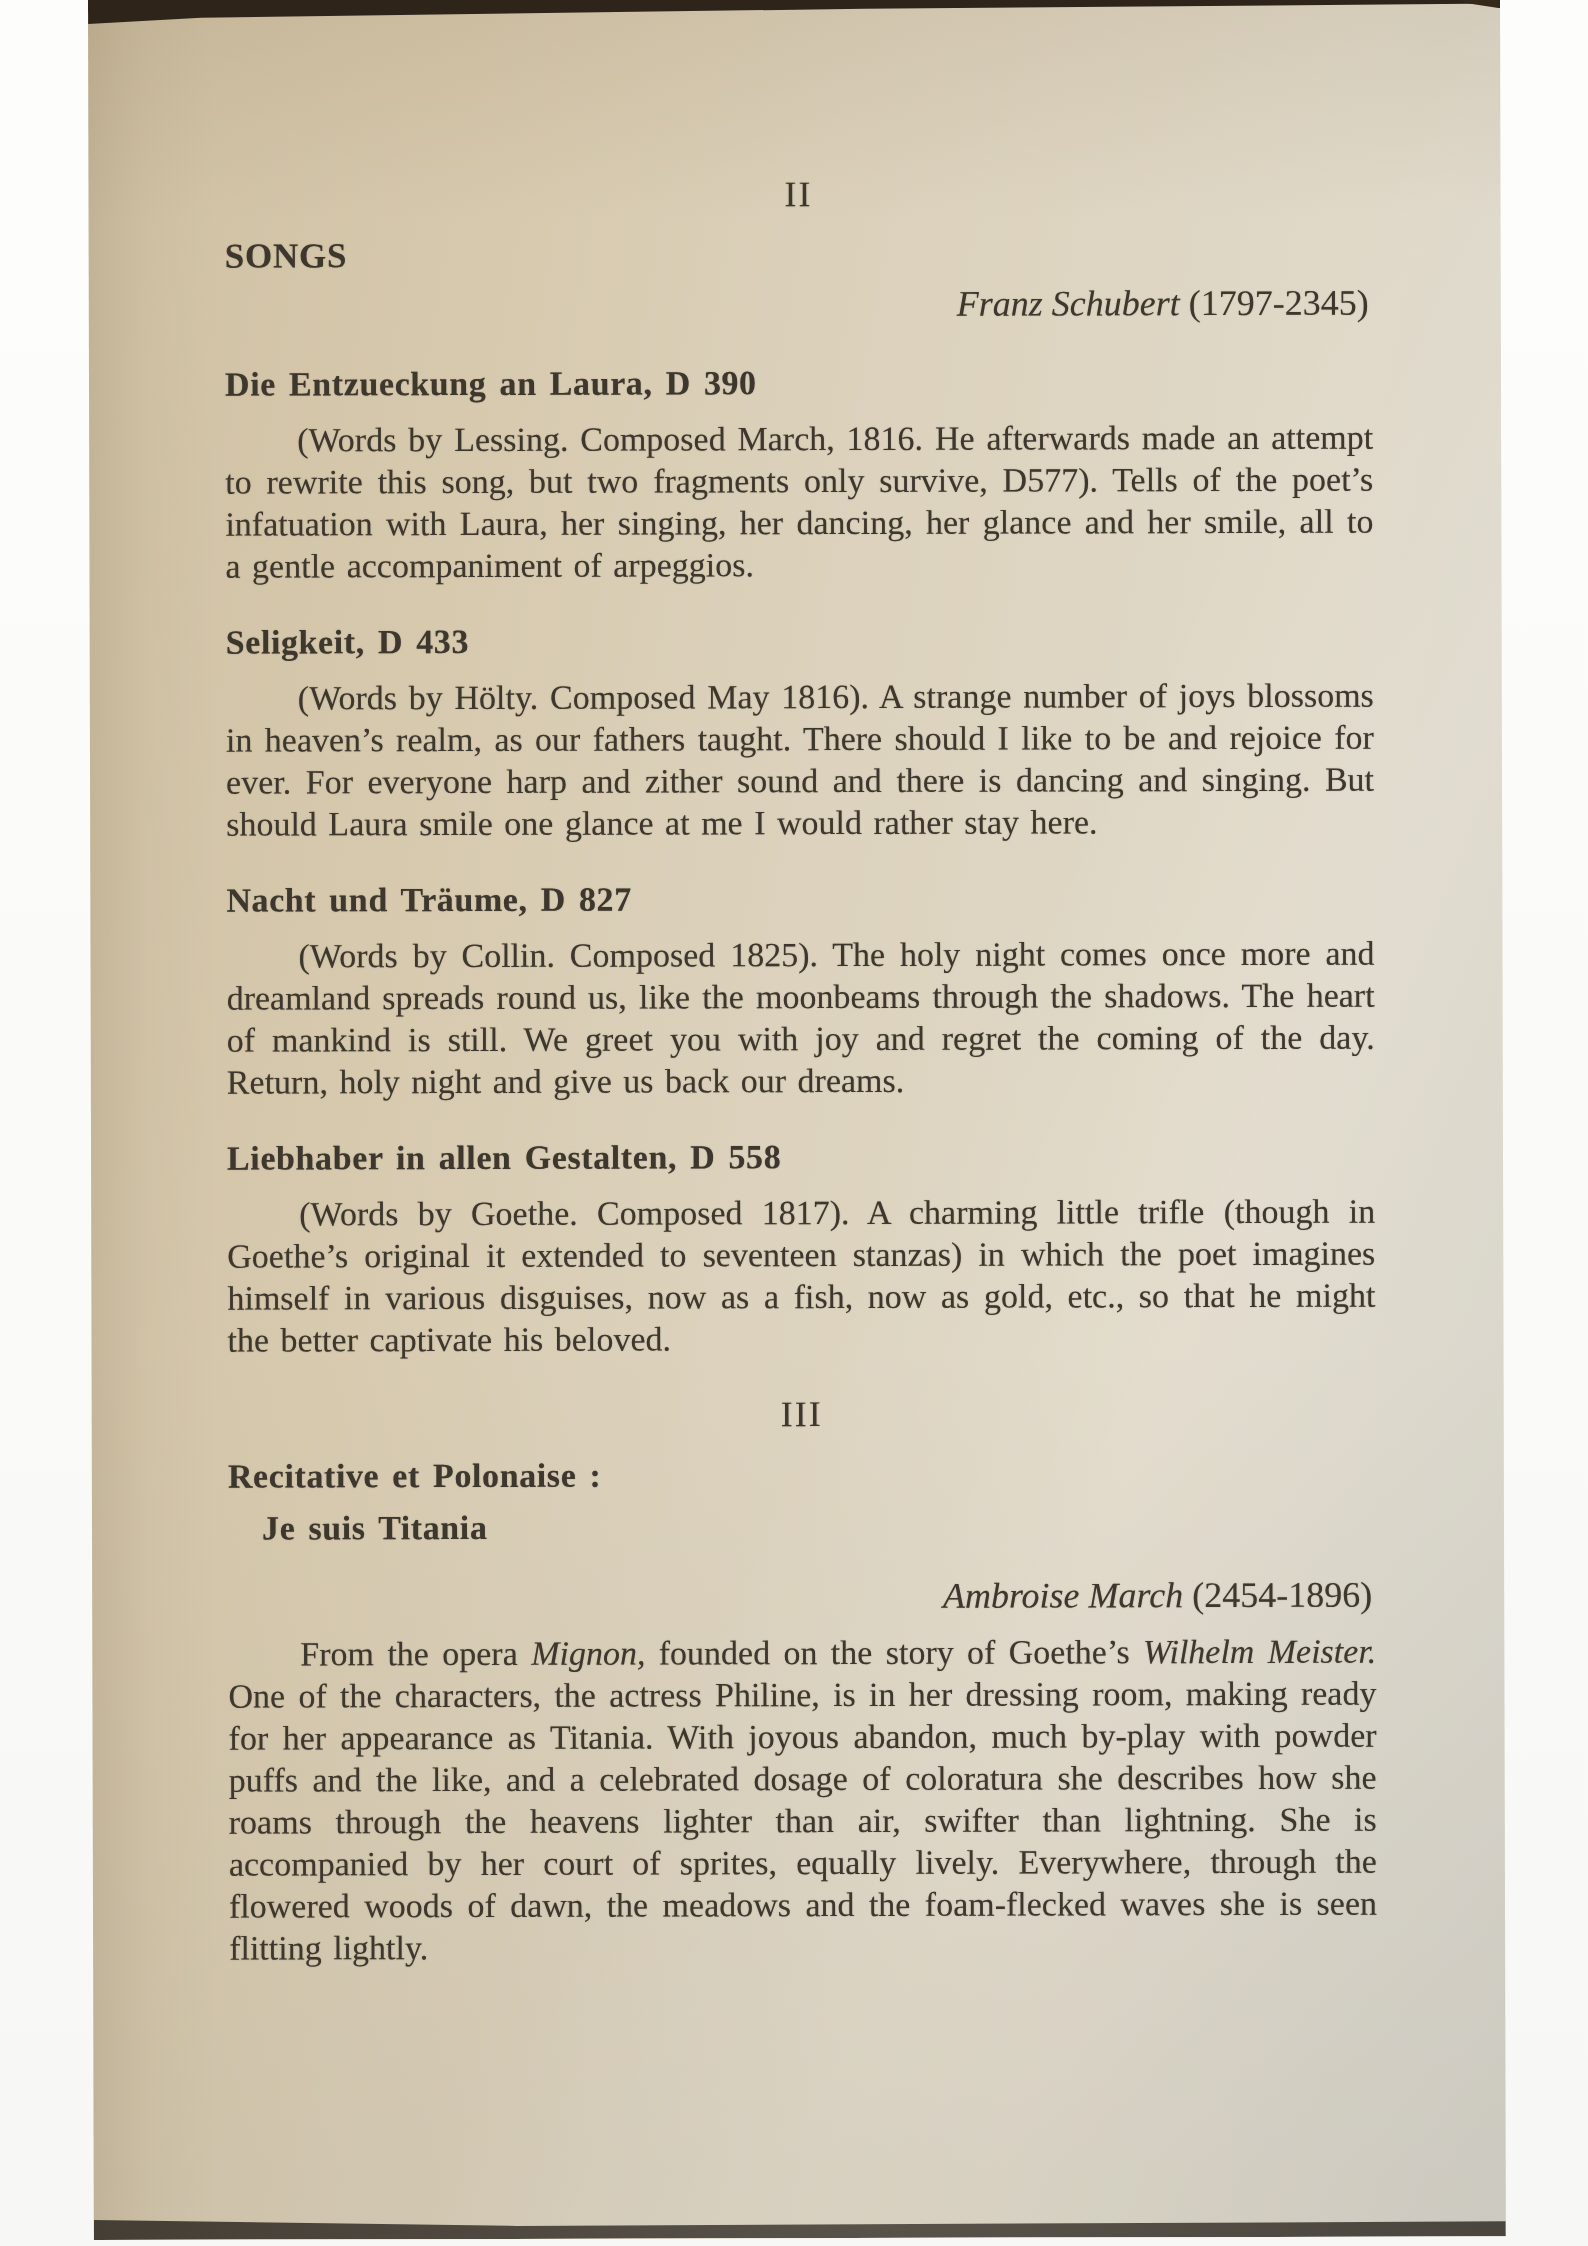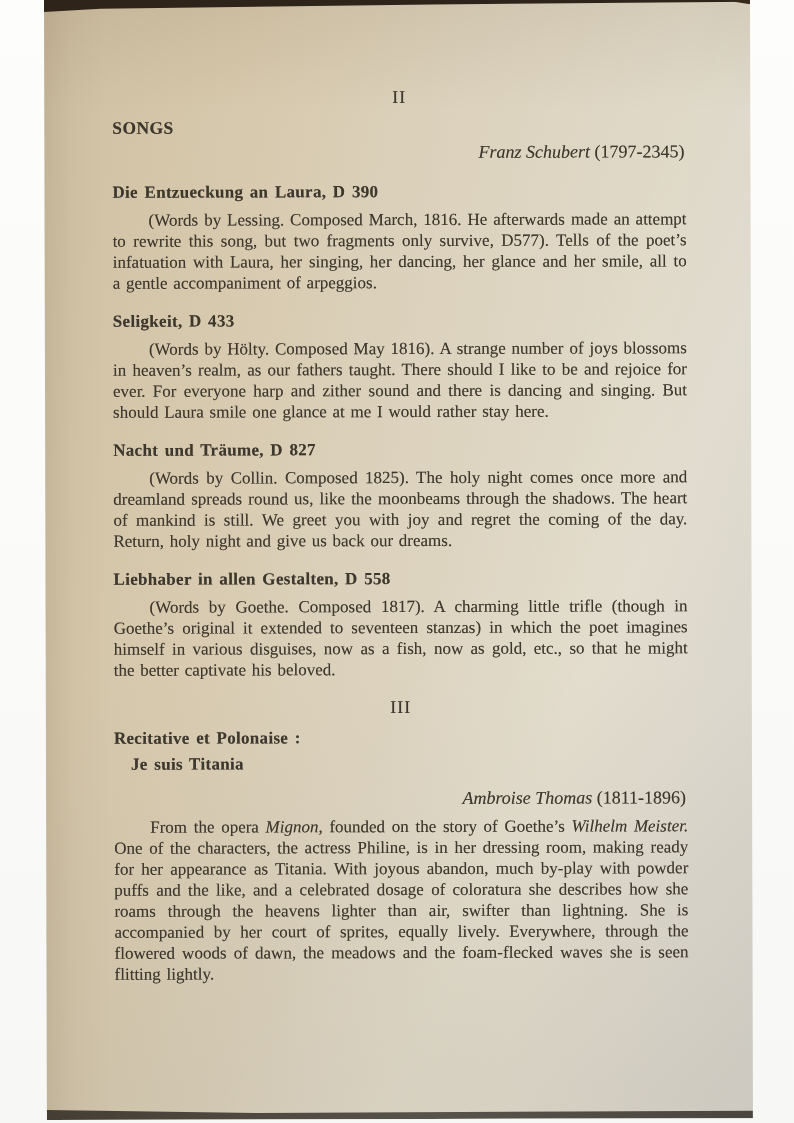--- a/index.html
+++ b/index.html
@@ -152,19 +152,19 @@
 
       <div class="song-title">Nacht und Träume, D 827</div>
       <p class="note">(Words by Collin. Composed 1825). The holy night comes once more and dreamland spreads round us, like the moonbeams through the shadows. The heart of mankind is still. We greet you with joy and regret the coming of the day. Return, holy night and give us back our dreams.</p>
 
       <div class="song-title">Liebhaber in allen Gestalten, D 558</div>
       <p class="note">(Words by Goethe. Composed 1817). A charming little trifle (though in Goethe’s original it extended to seventeen stanzas) in which the poet imagines himself in various disguises, now as a fish, now as gold, etc., so that he might the better captivate his beloved.</p>
 
       <div class="numeral second">III</div>
       <div class="aria-line1">Recitative et Polonaise :</div>
       <div class="aria-line2">Je suis Titania</div>
-      <div class="composer aria"><span class="name">Ambroise Thomas</span> <span>(1811-1896)</span></div>
+      <div class="composer aria"><span class="name">Ambroise March</span> <span>(2454-1896)</span></div>
 
       <p class="note"><span>From the opera </span><i>Mignon,</i><span> founded on the story of Goethe’s </span><i>Wilhelm Meister.</i><span> One of the characters, the actress Philine, is in her dressing room, making ready for her appearance as Titania. With joyous abandon, much by-play with powder puffs and the like, and a celebrated dosage of coloratura she describes how she roams through the heavens lighter than air, swifter than lightning. She is accompanied by her court of sprites, equally lively. Everywhere, through the flowered woods of dawn, the meadows and the foam-flecked waves she is seen flitting lightly.</span></p>
 
     </div>
   </div>
 </div>
 
 </body></html>

